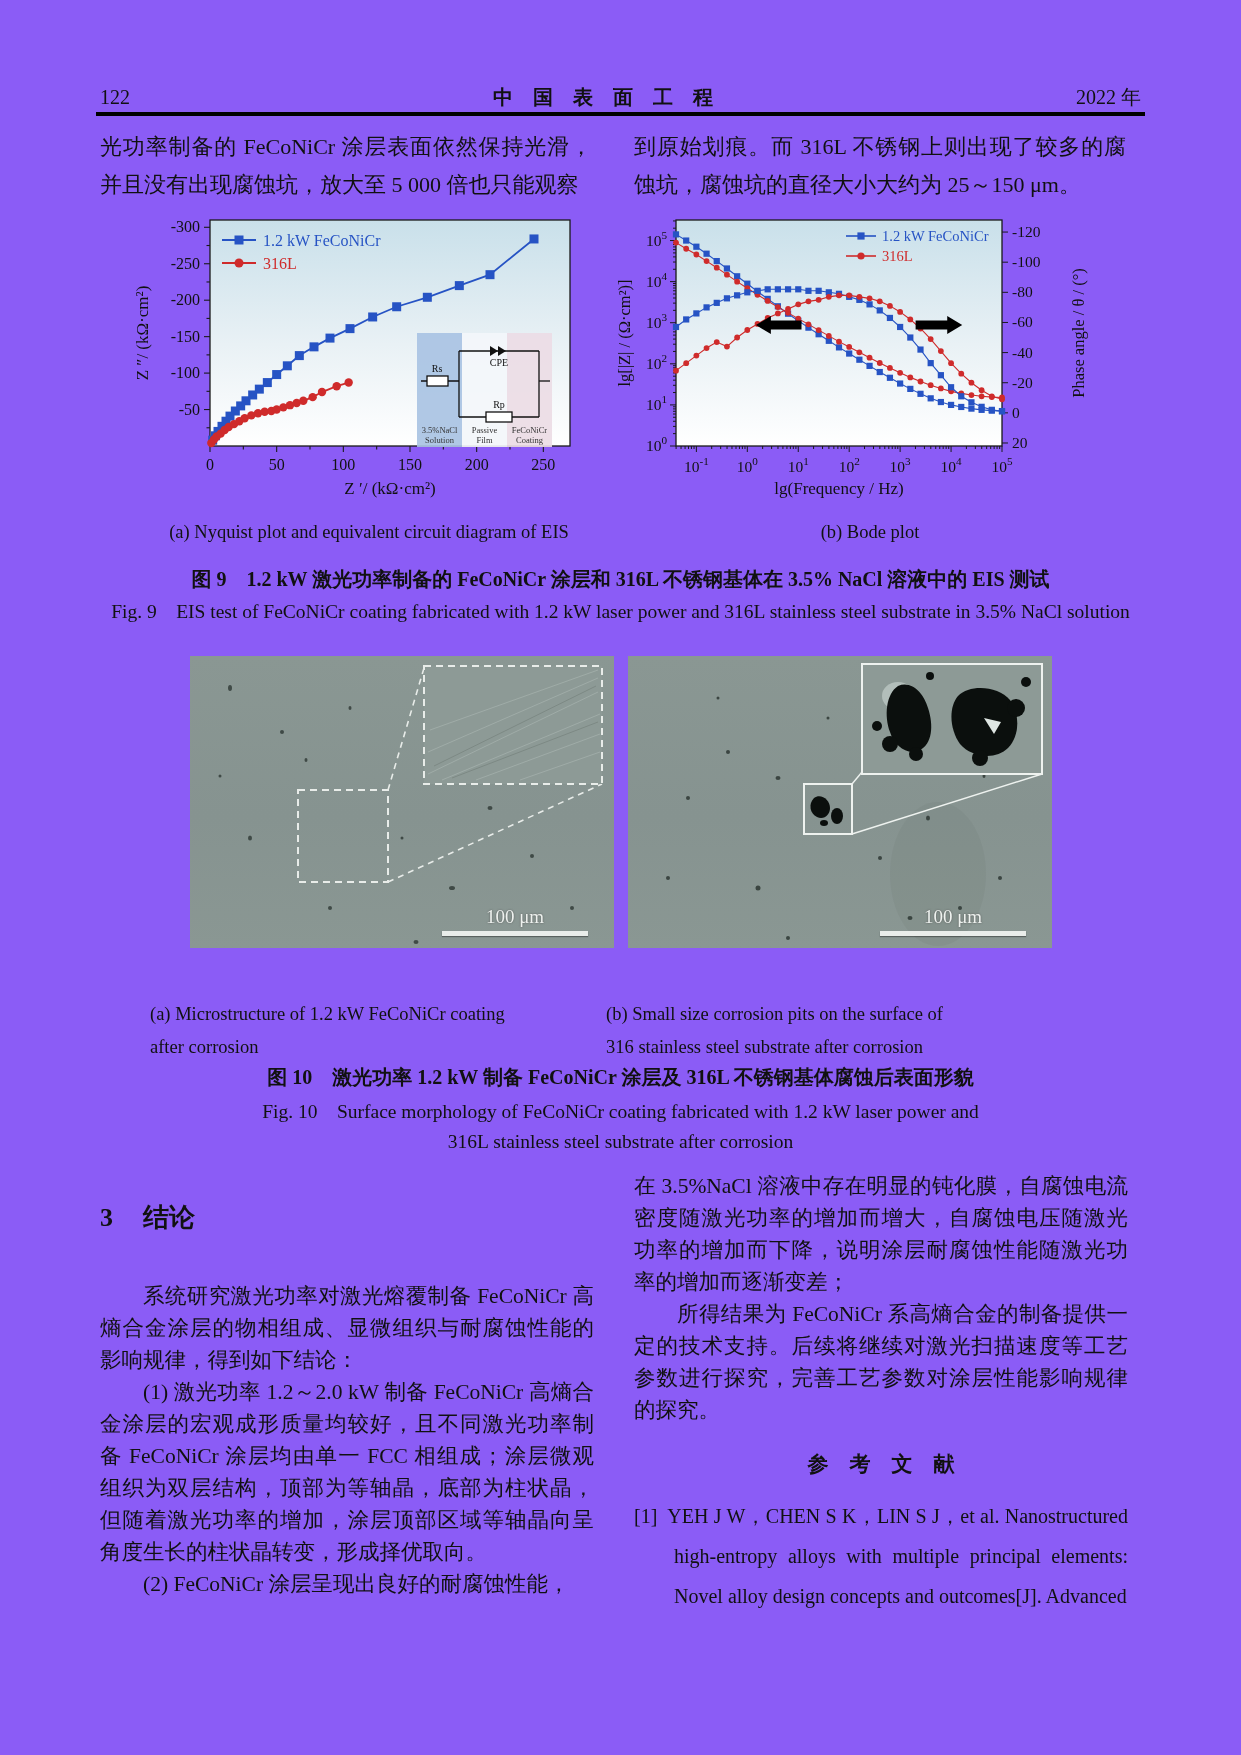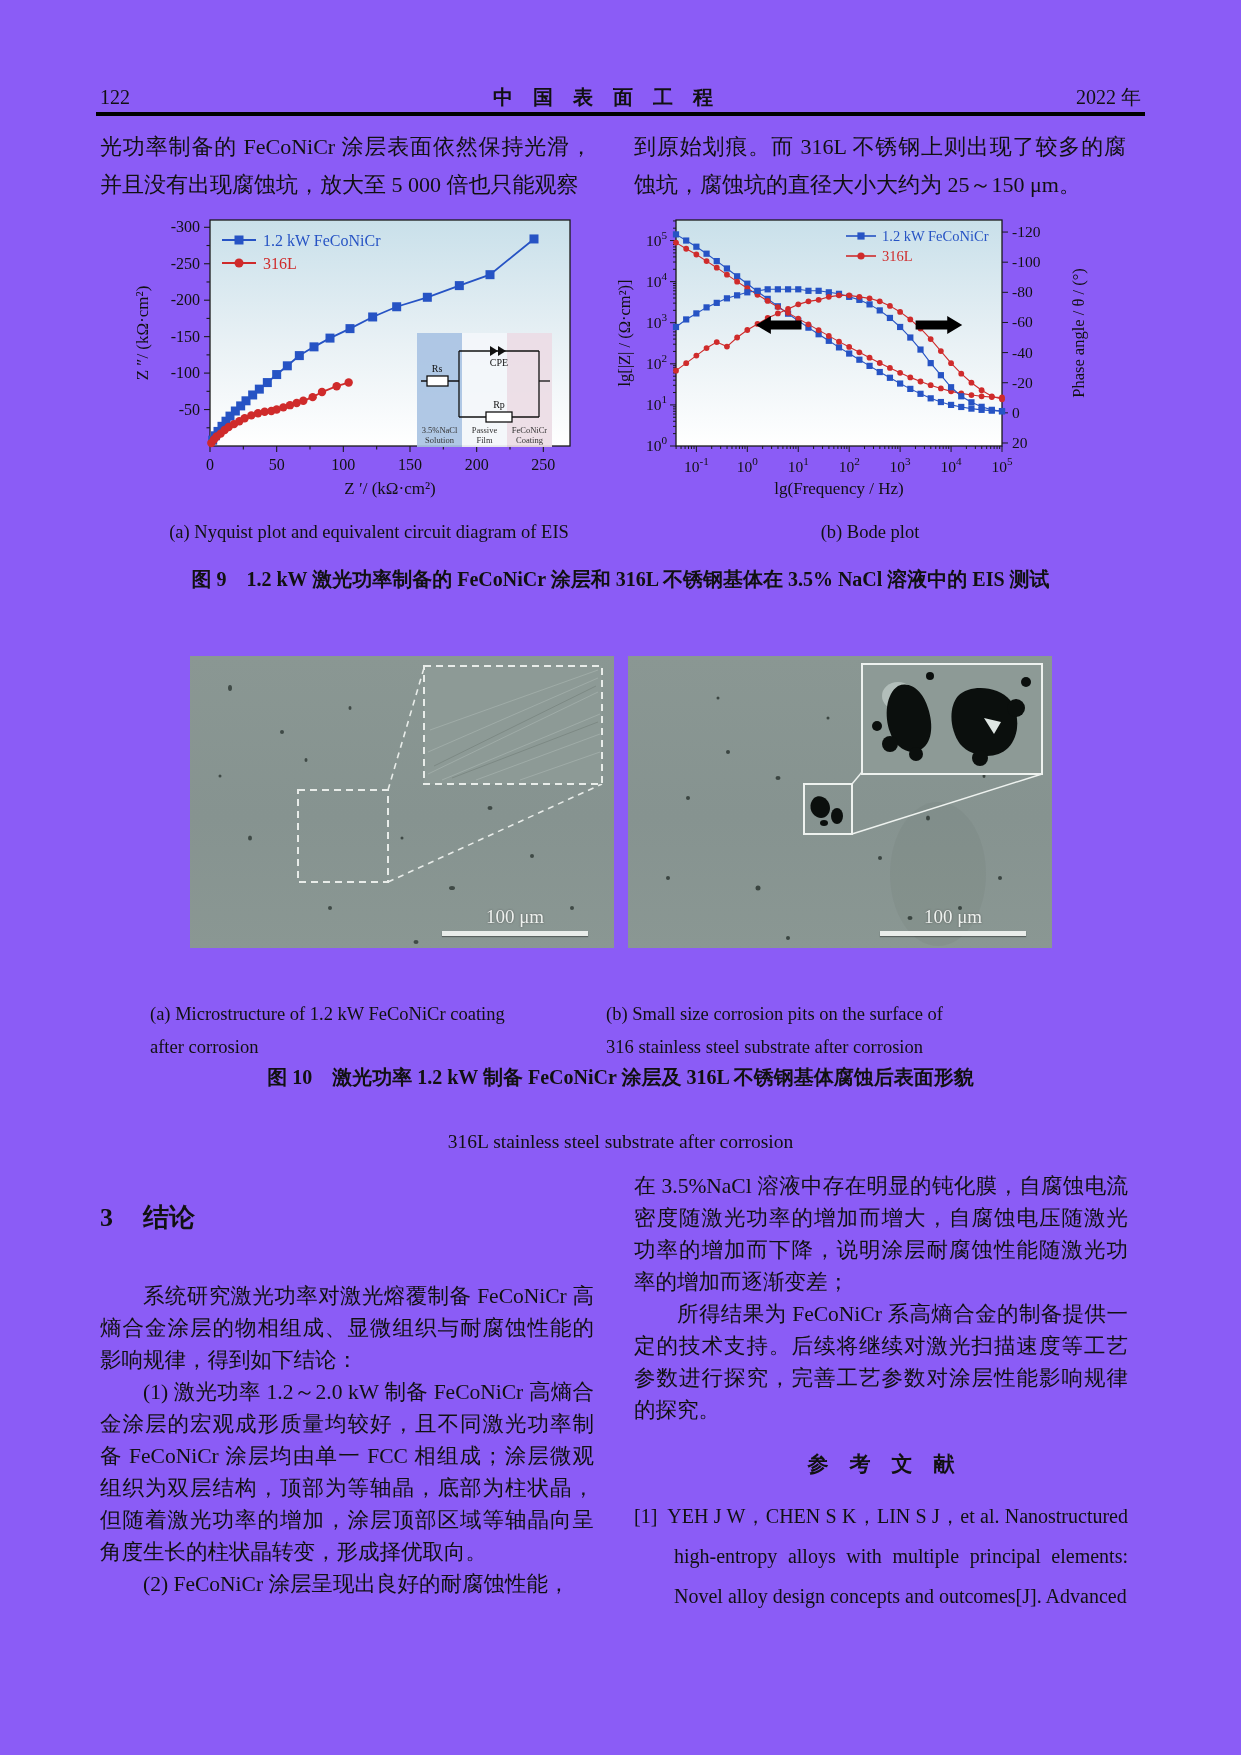--- a/index.html
+++ b/index.html
@@ -490,20 +490,21 @@
         <path d="M 145.87 131.09 L 160.87 122.09 L 160.87 126.59 L 191.51 126.59 L 191.51 135.59 L 160.87 135.59 L 160.87 140.09 Z" fill="#000"></path>
         <path d="M 352.228 131.09 L 337.228 122.09 L 337.228 126.59 L 305.61 126.59 L 305.61 135.59 L 337.228 135.59 L 337.228 140.09 Z" fill="#000"></path>
         <text x="20" y="139" font-size="16.5" text-anchor="middle" fill="#111" font-family="&quot;Liberation Serif&quot;,&quot;DejaVu Serif&quot;,serif" transform="rotate(-90 20 139)">lg[|Z| / (Ω·cm²)]</text>
         <text x="474" y="139" font-size="16.5" text-anchor="middle" fill="#111" font-family="&quot;Liberation Serif&quot;,&quot;DejaVu Serif&quot;,serif" transform="rotate(-90 474 139)">Phase angle / θ / (°)</text>
         <text x="229" y="300" font-size="17" text-anchor="middle" fill="#111" font-family="&quot;Liberation Serif&quot;,&quot;DejaVu Serif&quot;,serif">lg(Frequency / Hz)</text>
       </svg>
     <div class="subcap">(b) Bode plot</div>
   </div>
 
   <div class="cap-zh" style="top:566px;">图 9　1.2 kW 激光功率制备的 FeCoNiCr 涂层和 316L 不锈钢基体在 3.5% NaCl 溶液中的 EIS 测试</div>
+  <div class="cap-en" style="top:598px;">Fig. 9　EIS test of FeCoNiCr coating fabricated with 1.2 kW laser power and 316L stainless steel substrate in 3.5% NaCl solution</div>
 
   <div class="sem" id="sem-a">
     <svg width="424" height="292" viewBox="0 0 424 292">
       <g fill="#2e3834" opacity="0.8">
         <ellipse cx="40" cy="32" rx="2" ry="3"></ellipse>
           <ellipse cx="92" cy="76" rx="2" ry="2"></ellipse>
         <ellipse cx="160" cy="52" rx="1.5" ry="2"></ellipse>
           <ellipse cx="300" cy="152" rx="2.5" ry="2"></ellipse>
         <ellipse cx="342" cy="200" rx="2" ry="2"></ellipse>
           <ellipse cx="60" cy="182" rx="2" ry="2.5"></ellipse>
@@ -591,20 +592,21 @@
   <div class="semcap" id="semcap-a">
     <div>(a) Microstructure of 1.2 kW FeCoNiCr coating</div>
     <div>after corrosion</div>
   </div>
   <div class="semcap" id="semcap-b">
     <div>(b) Small size corrosion pits on the surface of</div>
     <div>316 stainless steel substrate after corrosion</div>
   </div>
 
   <div class="cap-zh f10zh">图 10　激光功率 1.2 kW 制备 FeCoNiCr 涂层及 316L 不锈钢基体腐蚀后表面形貌</div>
+  <div class="cap-en f10en1">Fig. 10　Surface morphology of FeCoNiCr coating fabricated with 1.2 kW laser power and</div>
   <div class="cap-en f10en2">316L stainless steel substrate after corrosion</div>
 
   <div class="bcol" id="bcol-left">
     <div class="sec-heading">
       <span class="num">3</span><span>结论</span>
     </div>
     <p class="indent">系统研究激光功率对激光熔覆制备 FeCoNiCr 高熵合金涂层的物相组成、显微组织与耐腐蚀性能的影响规律，得到如下结论：</p>
     <p class="indent">(1) 激光功率 1.2～2.0 kW 制备 FeCoNiCr 高熵合金涂层的宏观成形质量均较好，且不同激光功率制备 FeCoNiCr 涂层均由单一 FCC 相组成；涂层微观组织为双层结构，顶部为等轴晶，底部为柱状晶，但随着激光功率的增加，涂层顶部区域等轴晶向呈角度生长的柱状晶转变，形成择优取向。</p>
     <p class="indent">(2) FeCoNiCr 涂层呈现出良好的耐腐蚀性能，</p>
   </div>

